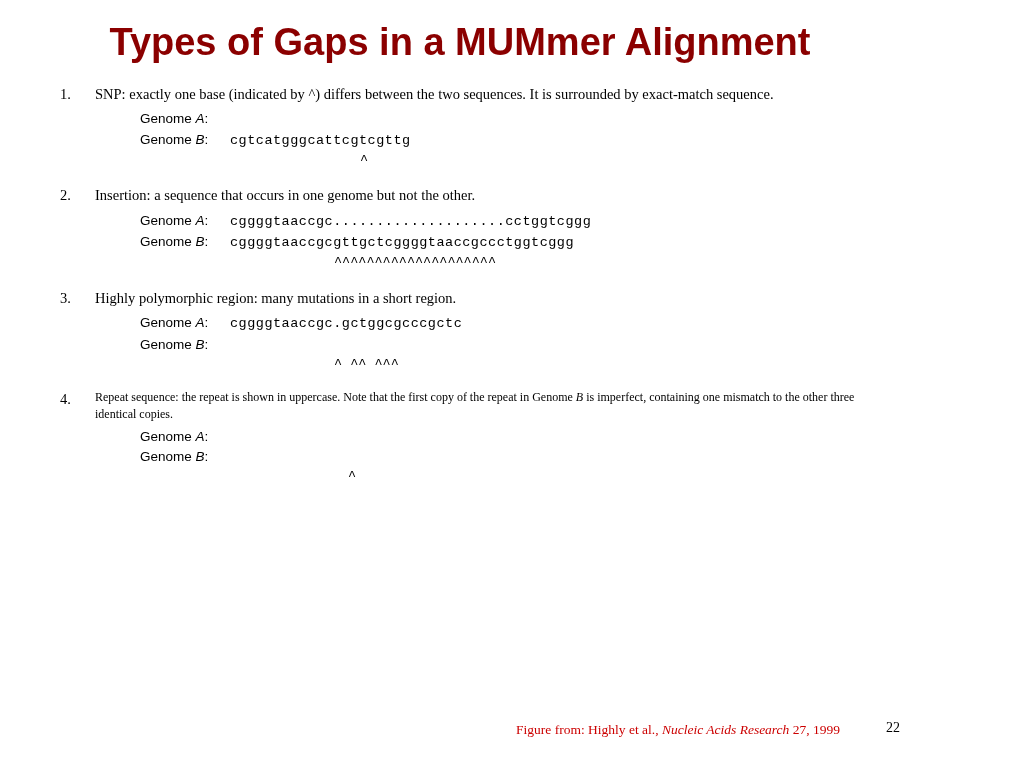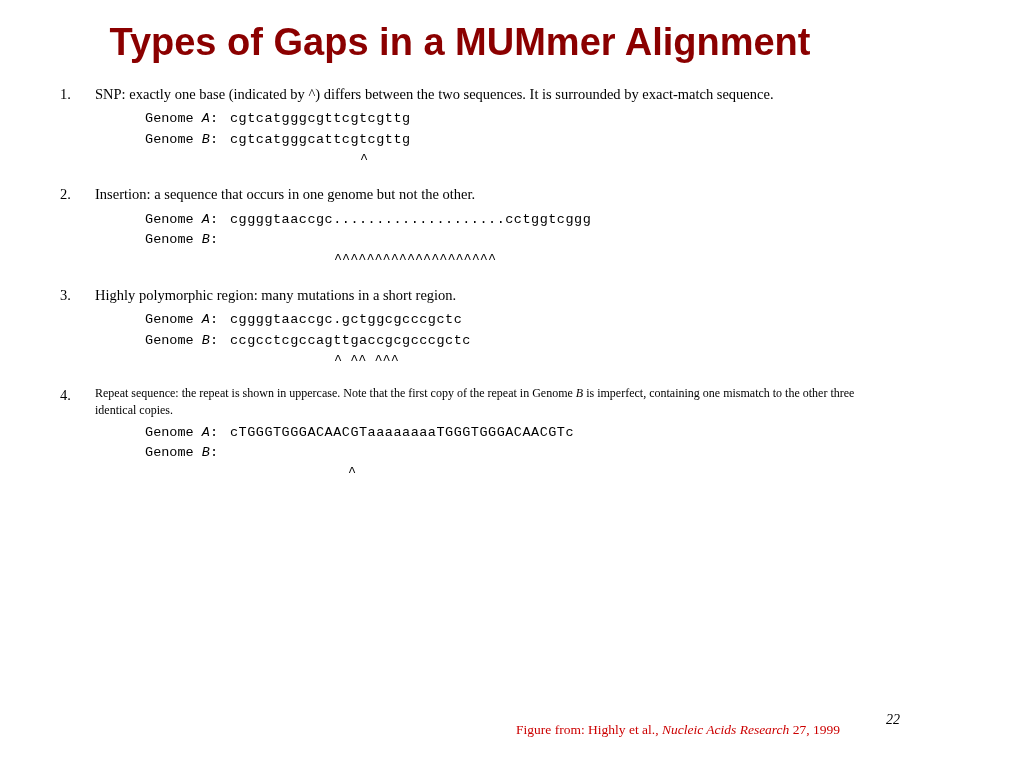--- a/index.html
+++ b/index.html
@@ -65,24 +65,23 @@
       font-size: 13.5px;
       line-height: 1.5;
     }
 
     .genome-line {
       display: flex;
       align-items: baseline;
     }
 
     .genome-label {
-      font-family: Liberation Mono, monospace;
+      font-family: Liberation Sans, sans-serif;
       font-size: 13.5px;
       min-width: 90px;
-      text-align: right;
       padding-right: 12px;
     }
 
     .genome-label em {
       font-style: italic;
     }
 
     .genome-seq {
       font-family: 'Courier New', Courier, monospace;
       font-size: 13.5px;
@@ -132,21 +131,20 @@
   <div class="content">
 
     <div class="item">
       <div style="display:flex;">
         <span class="item-number">1.</span>
         <span class="item-text">SNP: exactly one base (indicated by ^) differs between the two sequences.  It is surrounded by exact-match sequence.</span>
       </div>
       <div class="genome-block">
         <div class="genome-line">
           <span class="genome-label">Genome <em>A</em>:</span>
-          <span class="genome-seq">cgtcatgggcgttcgtcgttg</span>
         </div>
         <div class="genome-line">
           <span class="genome-label">Genome <em>B</em>:</span>
           <span class="genome-seq">cgtcatgggcattcgtcgttg</span>
         </div>
         <div class="caret-line" style="padding-left: 130px;">^</div>
       </div>
     </div>
 
     <div class="item">
@@ -154,63 +152,62 @@
         <span class="item-number">2.</span>
         <span class="item-text">Insertion: a sequence that occurs in one genome but not the other.</span>
       </div>
       <div class="genome-block">
         <div class="genome-line">
           <span class="genome-label">Genome <em>A</em>:</span>
           <span class="genome-seq">cggggtaaccgc....................cctggtcggg</span>
         </div>
         <div class="genome-line">
           <span class="genome-label">Genome <em>B</em>:</span>
+          <span class="genome-seq">cggggtaaccgcgttgctcggggtaaccgccctggtcggg</span>
         </div>
         <div class="caret-line" style="padding-left: 104px;">^^^^^^^^^^^^^^^^^^^^</div>
       </div>
     </div>
 
     <div class="item">
       <div style="display:flex;">
         <span class="item-number">3.</span>
         <span class="item-text">Highly polymorphic region: many mutations in a short region.</span>
       </div>
       <div class="genome-block">
         <div class="genome-line">
           <span class="genome-label">Genome <em>A</em>:</span>
           <span class="genome-seq">cggggtaaccgc.gctggcgcccgctc</span>
         </div>
         <div class="genome-line">
           <span class="genome-label">Genome <em>B</em>:</span>
-          <span class="genome-seq">ccgcctcgccagttgaccgcgcccgctc</span>
         </div>
         <div class="caret-line" style="padding-left: 104px;">^ ^^ ^^^</div>
       </div>
     </div>
 
     <div class="item">
       <div style="display:flex;">
         <span class="item-number">4.</span>
         <div class="item-text item-4-text">
           Repeat sequence:  the repeat is shown in uppercase.  Note that the first copy of the repeat in Genome <em>B</em> is imperfect, containing one mismatch to the other three identical copies.
         </div>
       </div>
       <div class="genome-block">
         <div class="genome-line">
           <span class="genome-label">Genome <em>A</em>:</span>
-          <span class="genome-seq">cTGGGTGGGACAACGTaaaaaaaaTGGGTGGGACAACGTc</span>
         </div>
         <div class="genome-line">
           <span class="genome-label">Genome <em>B</em>:</span>
         </div>
         <div class="caret-line" style="padding-left: 118px;">^</div>
       </div>
     </div>
 
   </div>
 
   <div class="figure-caption" style="bottom: 30px; right: 80px;">
     <span>Figure from: Highly et al.,  </span><em>Nucleic Acids Research</em><span> 27, 1999</span>
   </div>
 
-  <div class="page-number" style="bottom: 40px; font-style: italic;">22</div>
+  <div class="page-number" style="bottom: 32px;">22</div>
 
 </div>
 
 </body></html>

